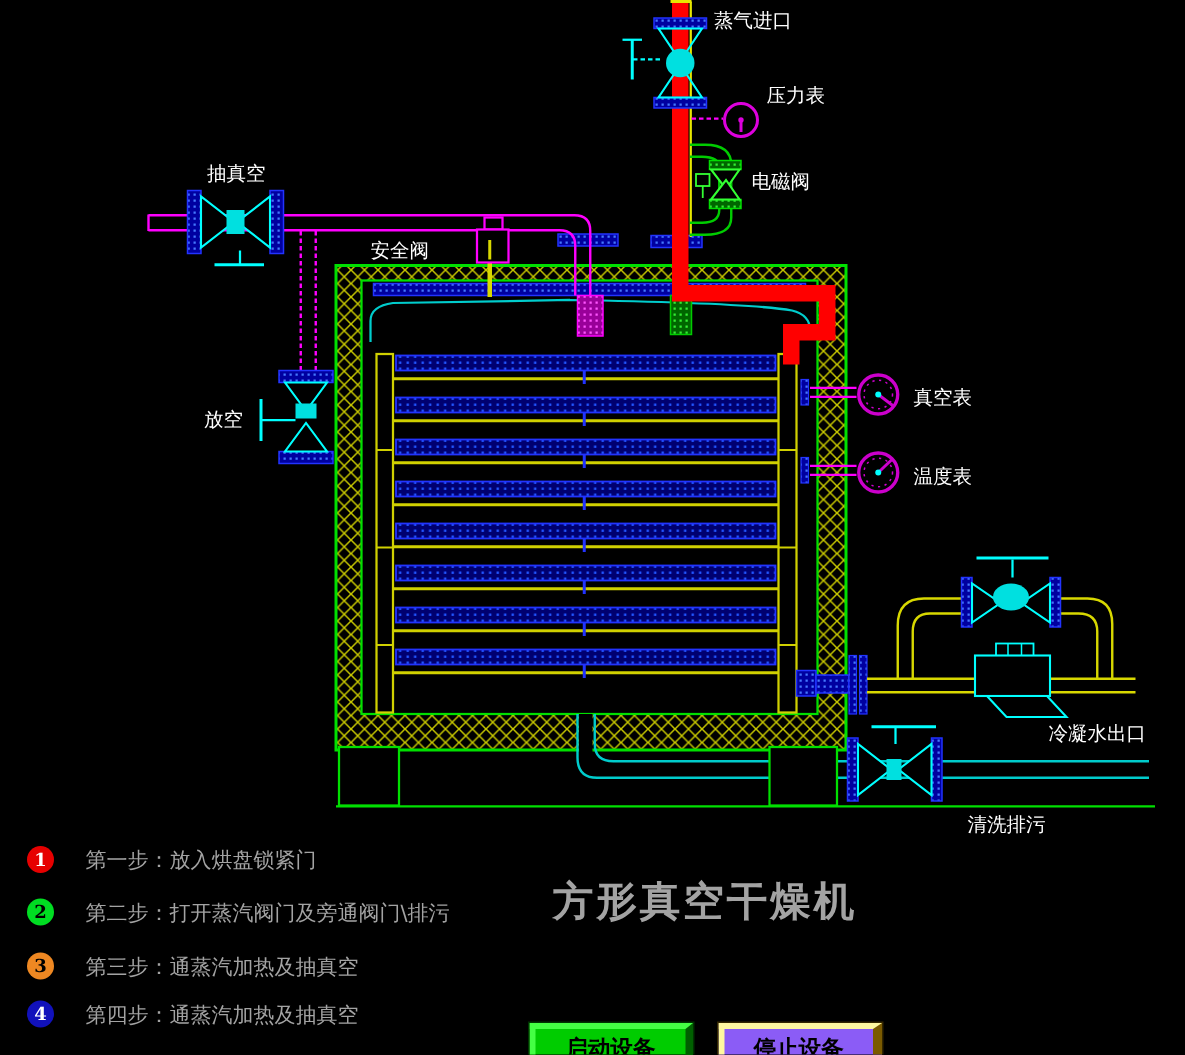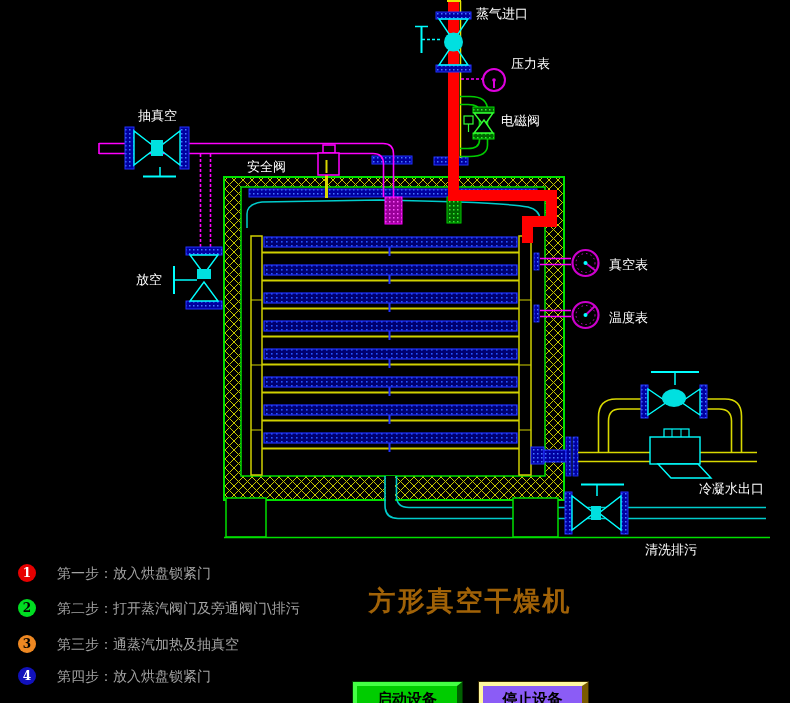--- a/index.html
+++ b/index.html
@@ -6,21 +6,21 @@
   body{width:790px;height:703px;position:relative;overflow:hidden;
        font-family:"DejaVu Sans","Liberation Sans",sans-serif;}
   svg{position:absolute;left:0;top:0;}
   svg text.lbl{fill:#ffffff;font-size:13px;font-family:"DejaVu Sans",sans-serif;}
   .step-row{position:absolute;left:0;height:20px;white-space:nowrap;}
   .badge{position:absolute;left:18px;top:0;width:18px;height:18px;border-radius:50%;
          text-align:center;line-height:18px;font-size:12px;font-weight:bold;
          font-family:"DejaVu Serif",serif;}
   .step-text{position:absolute;left:57px;top:1px;color:#a3a3a3;font-size:14px;}
   .title{position:absolute;left:330px;top:583px;width:280px;text-align:center;
-         color:#a16207;font-size:27px;font-weight:bold;letter-spacing:2px;}
+         color:#a3a3a3;font-size:27px;font-weight:bold;letter-spacing:2px;}
   .btn{position:absolute;top:634px;height:36px;width:109px;box-sizing:border-box;
        font-size:15px;font-weight:bold;color:#000;text-align:center;cursor:pointer;
        font-family:"DejaVu Sans",sans-serif;padding:0;margin-top:48px;}
   .btn-start{left:353px;background:#00cc00;
        border-top:4px solid #44ff44;border-left:4px solid #44ff44;
        border-bottom:5px solid #006000;border-right:5px solid #006000;
        outline:1px solid #003300;}
   .btn-stop{left:479px;background:#8b5cf6;
        border-top:4px solid #fff8a0;border-left:4px solid #fff8a0;
        border-bottom:6px solid #7a5a00;border-right:6px solid #7a5a00;
@@ -267,18 +267,18 @@
 <div class="step-row" style="top:599px">
   <span class="badge" style="background: rgb(0, 221, 34); color: rgb(0, 0, 0);">2</span>
   <span class="step-text">第二步：打开蒸汽阀门及旁通阀门\排污</span>
 </div>
 <div class="step-row" style="top:635px">
   <span class="badge" style="background: rgb(238, 136, 34); color: rgb(0, 0, 0);">3</span>
   <span class="step-text">第三步：通蒸汽加热及抽真空</span>
 </div>
 <div class="step-row" style="top:667px">
   <span class="badge" style="background: rgb(17, 17, 187); color: rgb(255, 255, 255);">4</span>
-  <span class="step-text">第四步：放入烘盘锁紧门</span>
+  <span class="step-text">第四步：通蒸汽加热及抽真空</span>
 </div>
 
 <div class="title">方形真空干燥机</div>
 <button class="btn btn-start">启动设备</button>
 <button class="btn btn-stop">停止设备</button>
 
 </body></html>

